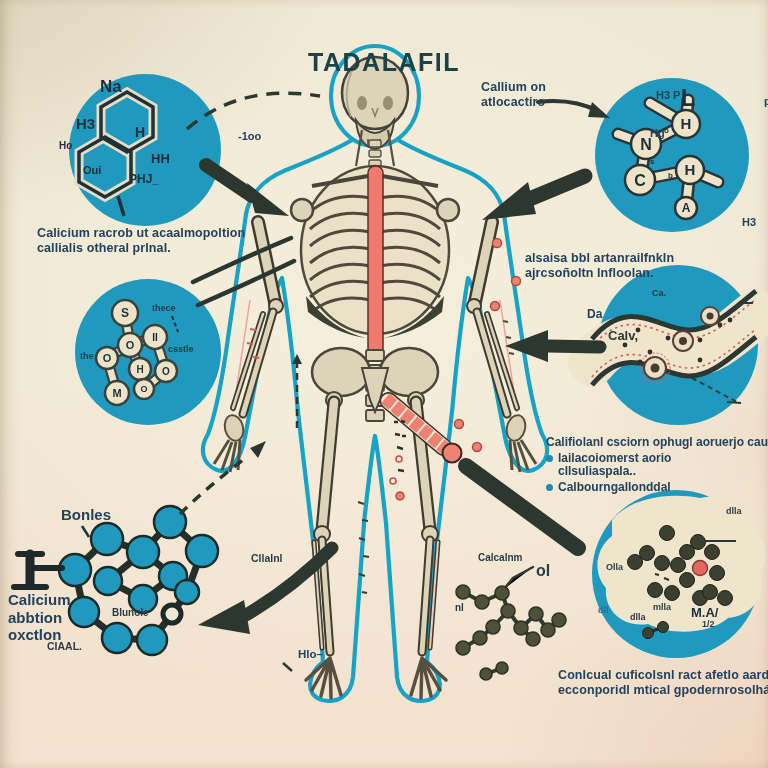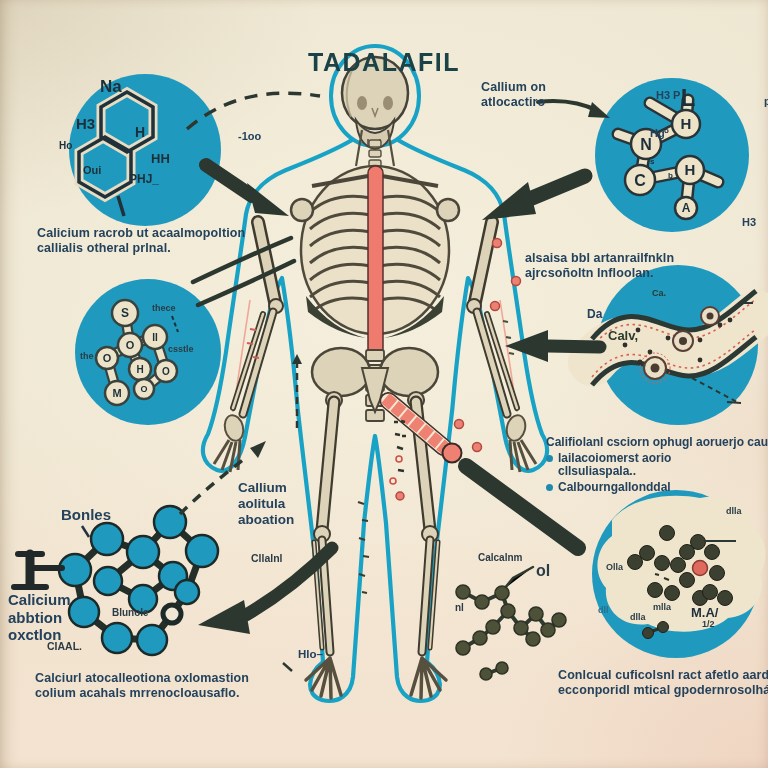--- a/index.html
+++ b/index.html
@@ -379,23 +379,21 @@
 <div class="lbl cap" style="left:37px;top:226px;width:230px;"><span>Calicium racrob ut acaalmopoltion</span><br><span>callialis otheral prlnal.</span></div>
 
 <div class="lbl tiny" style="left:152px;top:303px;">thece</div>
 <div class="lbl tiny" style="left:168px;top:344px;">csstle</div>
 <div class="lbl tiny" style="left:80px;top:351px;">the</div>
 
 <div class="lbl big" style="left:61px;top:506px;font-size:15px;">Bonles</div>
 <div class="lbl big" style="left:8px;top:591px;"><span>Calicium</span><br><span>abbtion</span><br><span>oxctlon</span></div>
 <div class="lbl tiny" style="left:112px;top:607px;font-size:10px;">Blunole</div>
 <div class="lbl tiny" style="left:47px;top:640px;font-size:10.5px;">CIAAL.</div>
-<div class="lbl cap" style="left:35px;top:671px;width:260px;"><span>Calciurl atocalleotiona oxlomastion</span><br><span>colium acahals mrrenocloausaflo.</span></div>
-
-<div class="lbl mid" style="left:238px;top:480px;"><span>Callium</span><br><span>aolitula</span><br><span>aboation</span></div>
+
 <div class="lbl tiny" style="left:251px;top:552px;font-size:10.5px;">Cllalnl</div>
 <div class="lbl sm" style="left:250px;top:648px;font-size:11.5px;">Hlo–</div>
 <div class="lbl sm" style="left:539px;top:307px;font-size:12px;">Da</div>
 <div class="lbl tiny" style="left:478px;top:552px;font-size:10px;">Calcalnm</div>
 <div class="lbl tiny" style="left:536px;top:562px;font-size:16px;">ol</div>
 <div class="lbl tiny" style="left:455px;top:602px;font-size:10px;">nl</div>
 
 <div class="lbl cap" style="left:481px;top:80px;"><span>Callium on</span><br><span>atlocactiro</span></div>
 <div class="lbl sm" style="left:608px;top:89px;">H3 P</div>
 <div class="lbl sm nowrap" style="left:716px;top:95px;width:32px;overflow:hidden;">prlddodo</div>

